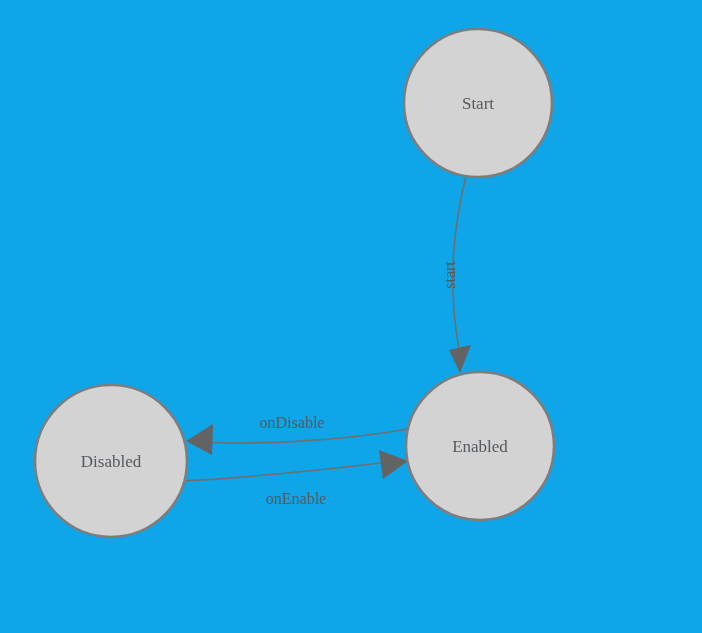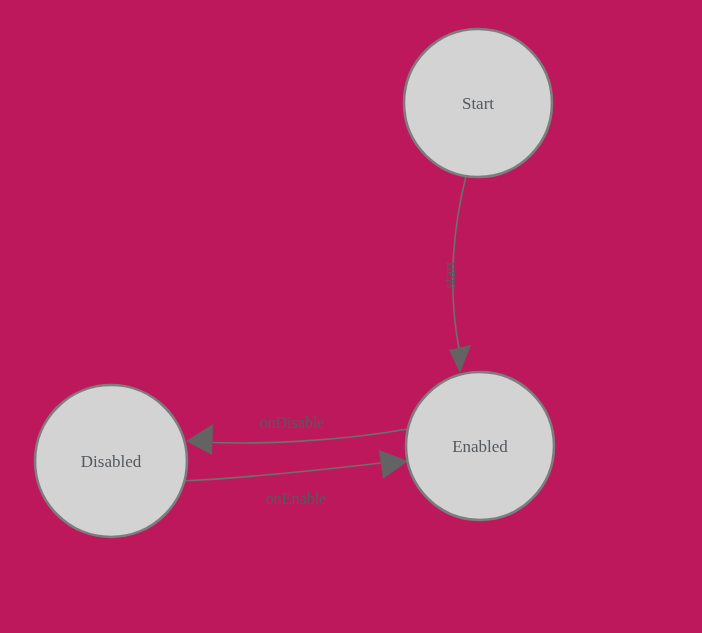--- a/index.html
+++ b/index.html
@@ -11,21 +11,21 @@
   body {
     width: 702px;
     height: 633px;
     overflow: hidden;
     font-family: "Liberation Serif", serif;
   }
   #diagram-canvas {
     position: relative;
     width: 702px;
     height: 633px;
-    background: #be185d;
+    background: #0ea5e9;
   }
   #diagram-svg {
     position: absolute;
     left: 0;
     top: 0;
     width: 702px;
     height: 633px;
   }
   .node-label {
     font-family: "Liberation Serif", serif;

